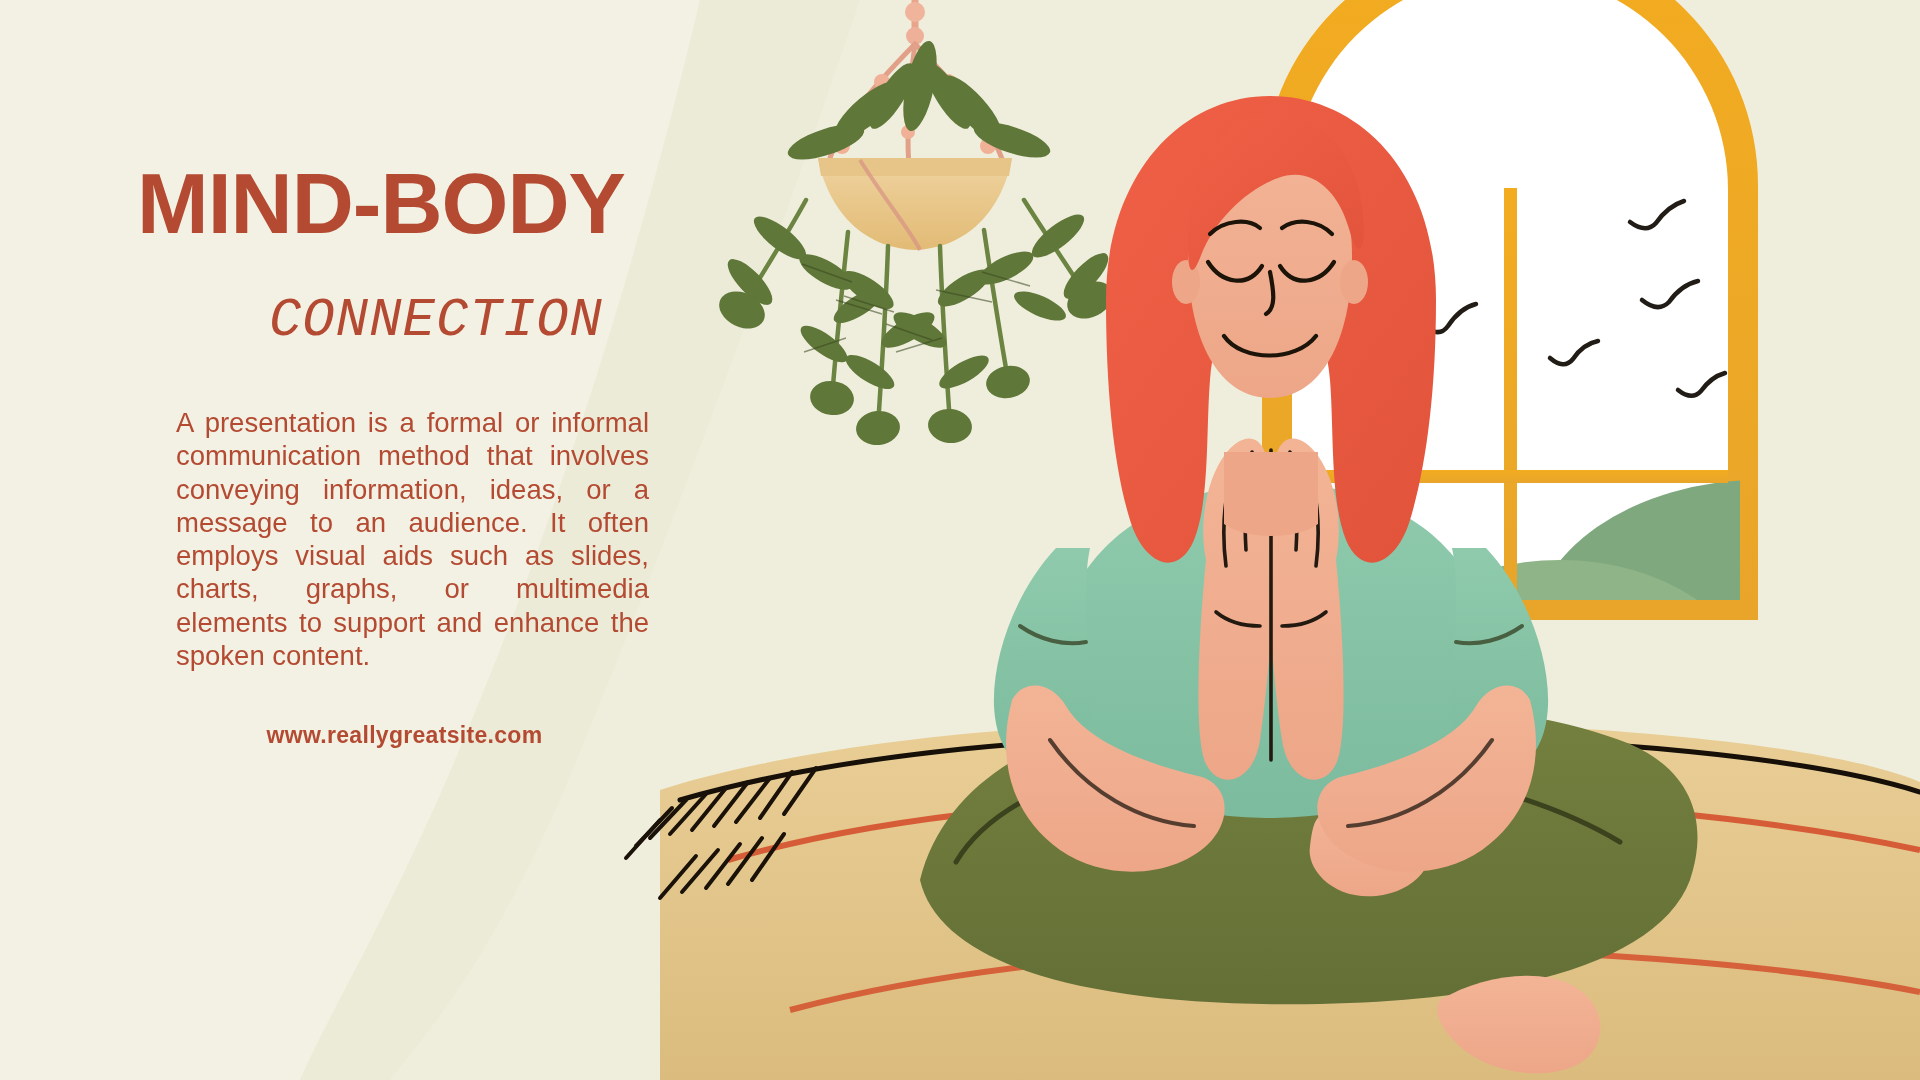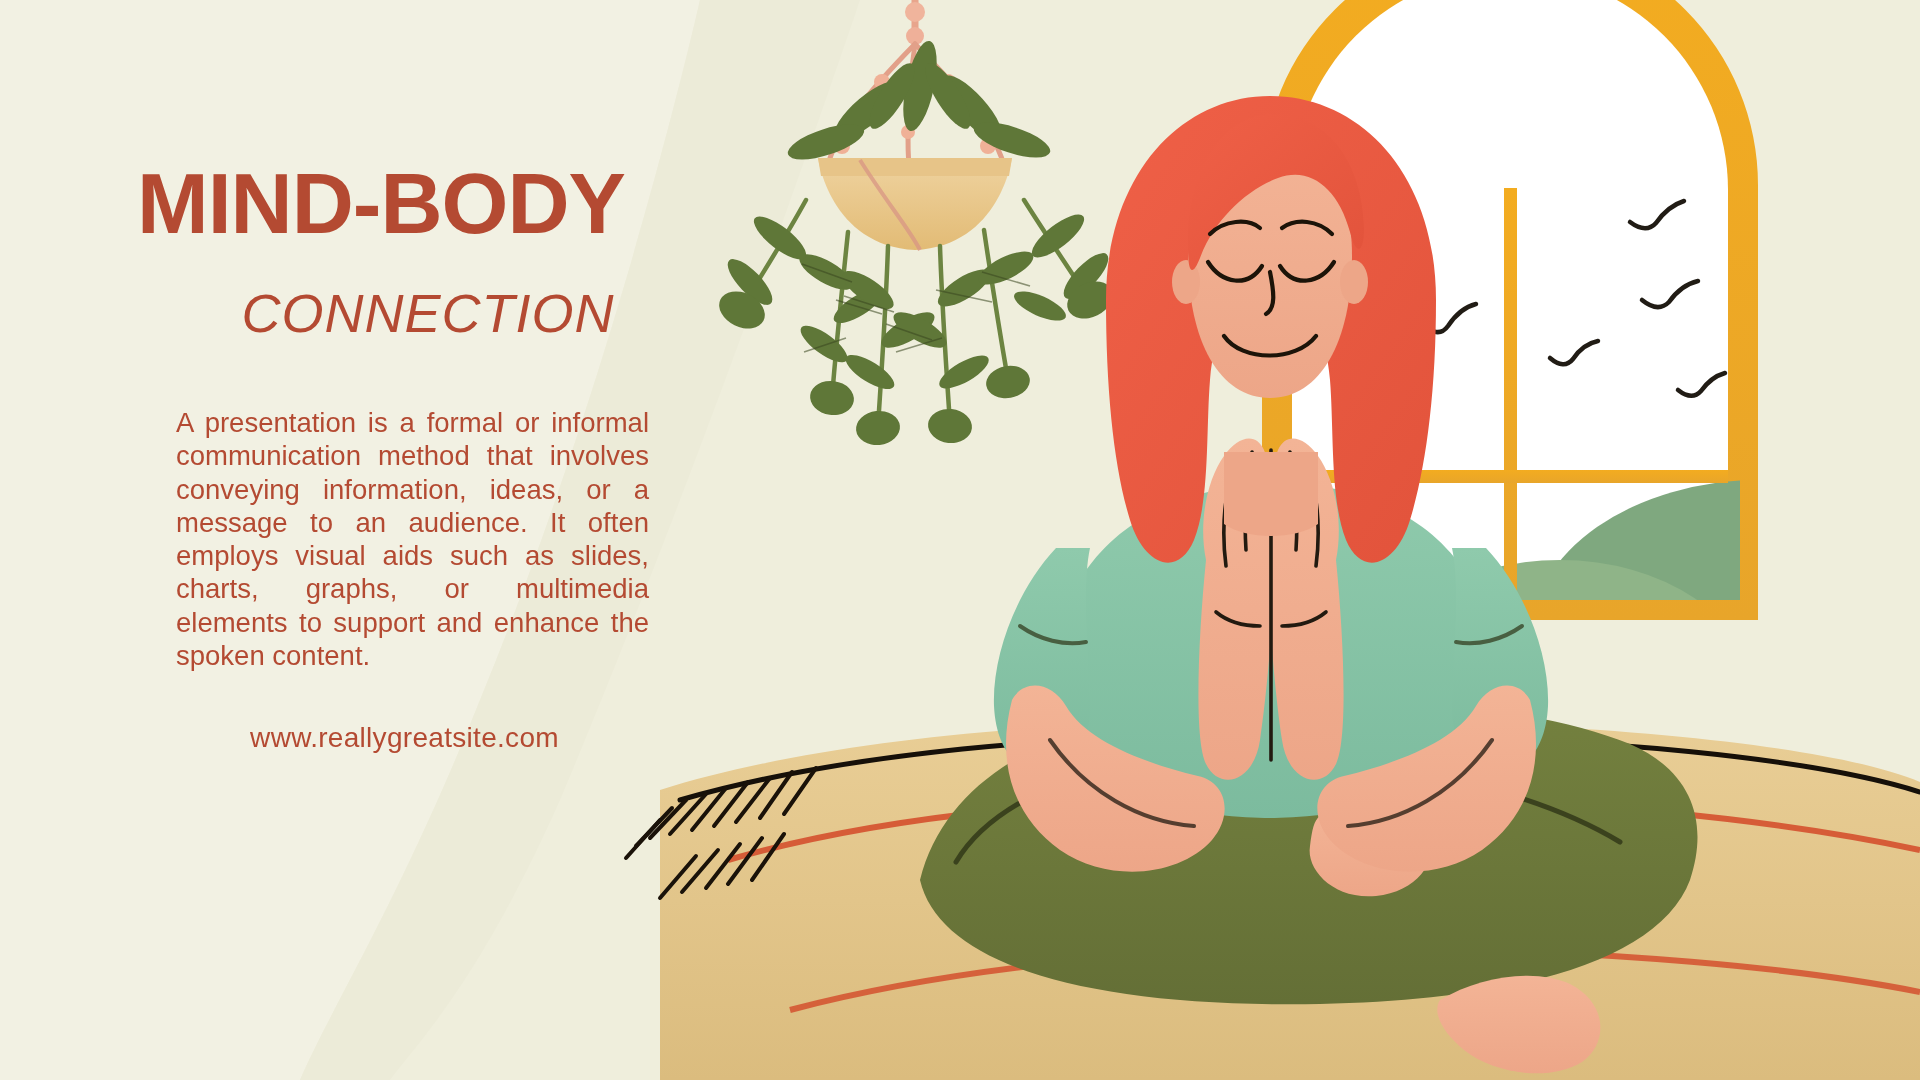--- a/index.html
+++ b/index.html
@@ -35,22 +35,22 @@
     font-family:"Liberation Sans", sans-serif;
     font-weight:bold;
     font-size:86px;
     line-height:1.0;
     letter-spacing:-1px;
     color:#B44A32;
     text-transform:uppercase;
   }
   .subtitle{
     position:absolute;left:140px;top:278px;width:560px;
-    margin:8px;
-    font-family:Liberation Sans, sans-serif;
+    margin:16px;
+    font-family:Liberation Mono, monospace;
     font-weight:400;
     font-style:italic;
     font-size:54px;
     line-height:1.0;
     letter-spacing:1px;
     color:#B44A32;
     text-align:center;
     text-transform:uppercase;
   }
   .body-text{
@@ -61,22 +61,22 @@
     font-size:27.5px;
     line-height:1.21;
     color:#B44A32;
     text-align:justify;
     text-justify:inter-word;
   }
   .website{
     position:absolute;left:168px;top:722px;width:473px;
     margin:0;
     font-family:"Liberation Sans", sans-serif;
-    font-weight:400;
-    font-size:28px;
+    font-weight:700;
+    font-size:23px;
     letter-spacing:0.3px;
     color:#B44A32;
     text-align:center;
   }
 </style>
 </head>
 <body>
 
 <div class="slide">
 

